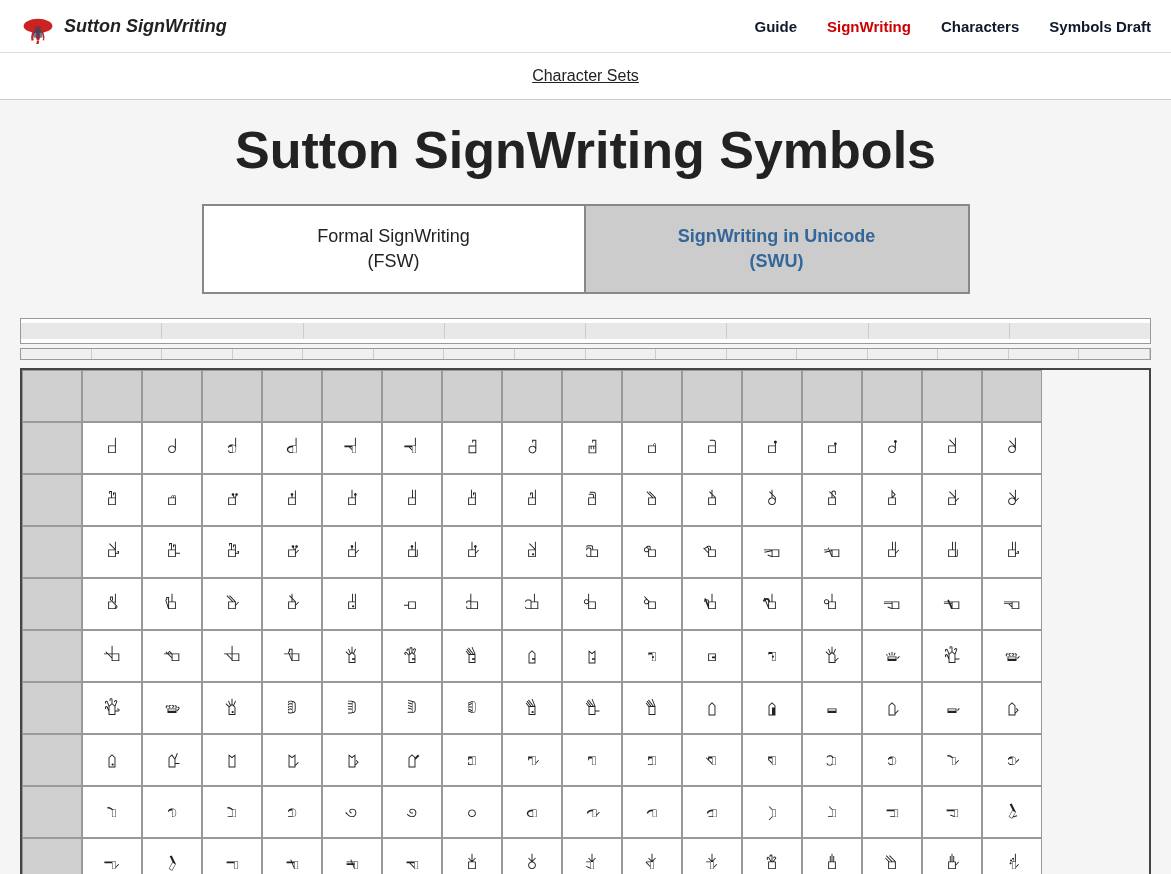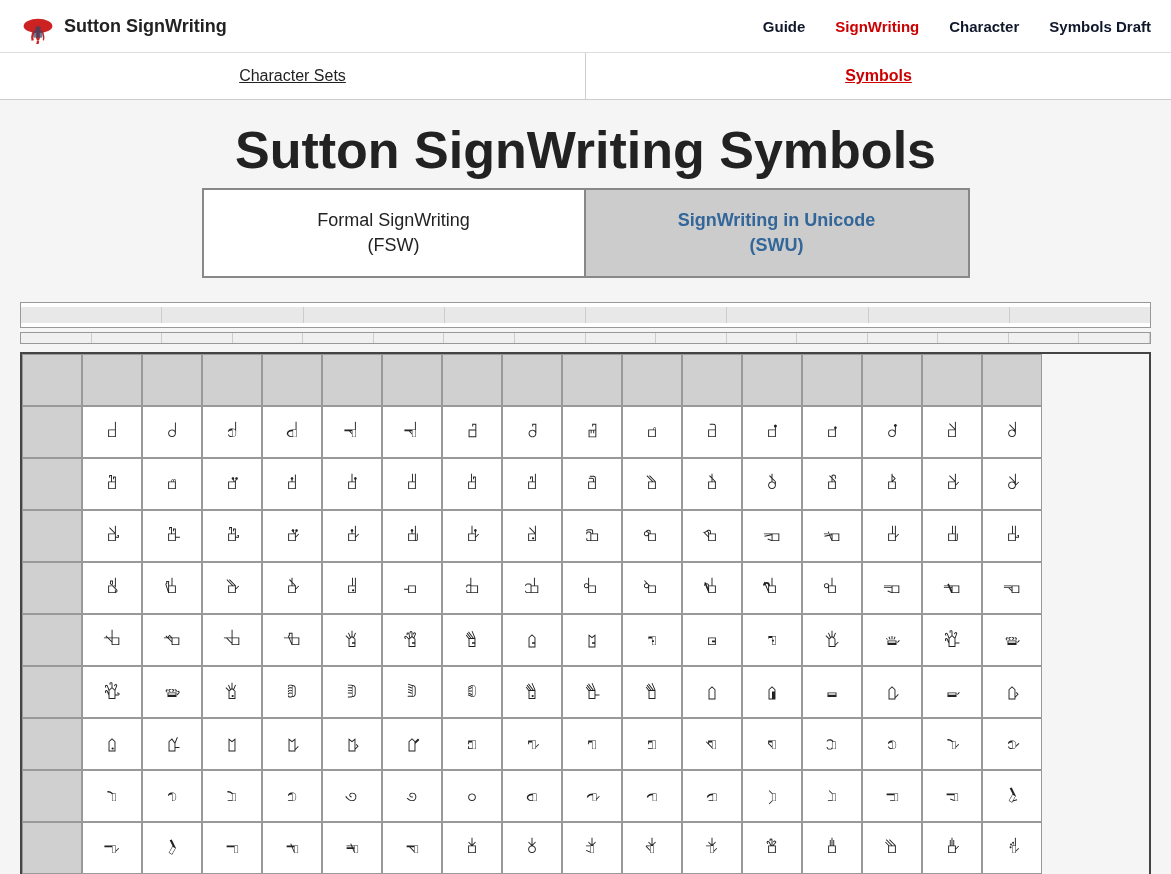--- a/index.html
+++ b/index.html
@@ -10,20 +10,21 @@
       display: flex;
       align-items: center;
       justify-content: space-between;
       padding: 8px 20px;
       border-bottom: 1px solid #ddd;
     }
     .logo-area {
       display: flex;
       align-items: center;
       gap: 8px;
+      font-style: italic;
     }
     .logo-icon {
       width: 36px;
       height: 36px;
     }
     .site-title {
       font-size: 18px;
       font-weight: bold;
       color: #222;
     }
@@ -65,21 +66,21 @@
     .main-content {
       padding: 20px;
       background: #f5f5f5;
     }
 
     .page-title {
       text-align: center;
       font-size: 52px;
       font-weight: bold;
       color: #222;
-      margin-bottom: 8px;
+      margin-bottom: 24px;
     }
 
     .button-row {
       display: flex;
       justify-content: center;
       gap: 0;
       margin-bottom: 24px;
     }
     .format-btn {
       width: 384px;
@@ -182,28 +183,27 @@
       <path d="M20 36 Q20 42 16 42" stroke="#cc2222" stroke-width="2.5" fill="none"></path>
 
       <rect x="15" y="25" width="10" height="8" rx="1" fill="#334466" opacity="0.7"></rect>
       <circle cx="20" cy="23" r="3" fill="#334466" opacity="0.7"></circle>
     </svg>
     <span class="site-title">Sutton SignWriting</span>
   </div>
   <nav class="nav-links">
     <a class="nav-link">Guide</a>
     <a class="nav-link active">SignWriting</a>
-    <a class="nav-link">Character</a>
+    <a class="nav-link">Characters</a>
     <a class="nav-link">Symbols Draft</a>
   </nav>
 </div>
 
 <div class="tab-bar">
   <div class="tab inactive">Character Sets</div>
-  <div class="tab active-tab">Symbols</div>
 </div>
 
 <div class="main-content">
   <h1 class="page-title">Sutton SignWriting Symbols</h1>
 
   <div class="button-row">
     <button class="format-btn outline">
       Formal SignWriting<br>(FSW)
     </button>
     <button class="format-btn filled">

